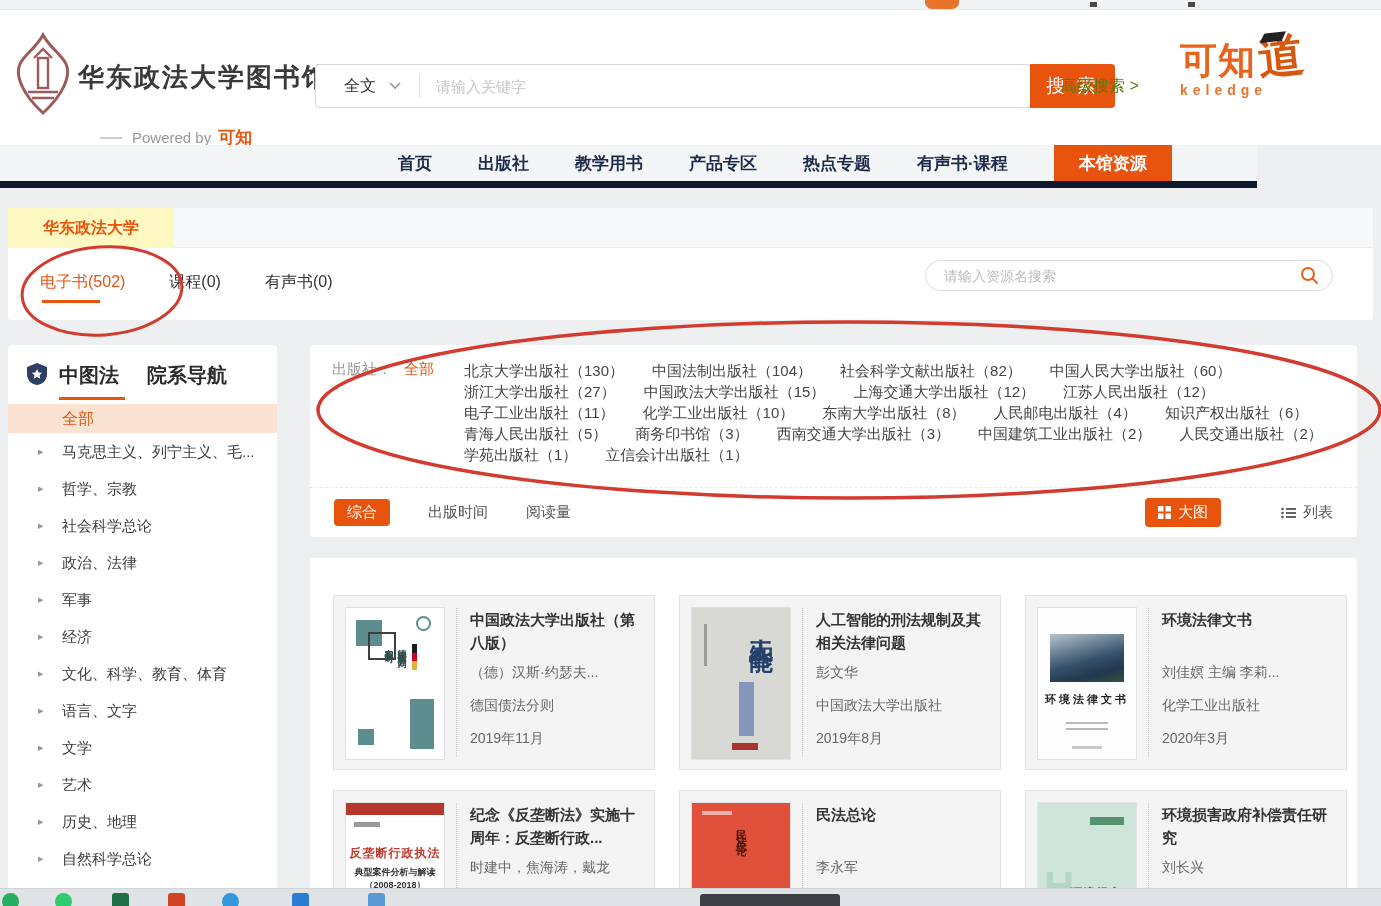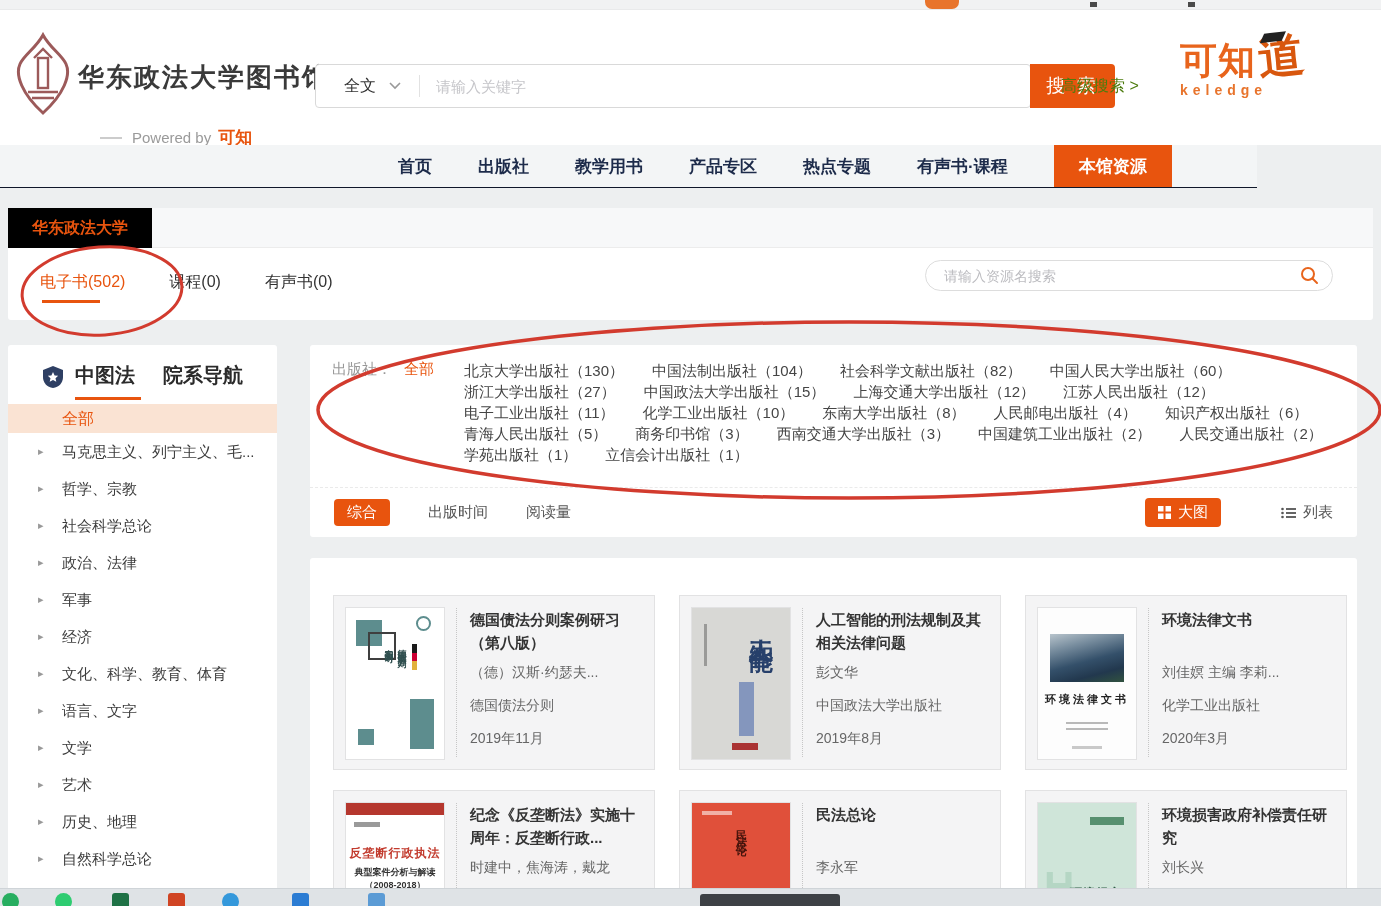--- a/index.html
+++ b/index.html
@@ -28,41 +28,41 @@
   .search-btn{position:absolute;right:-85px;top:-1px;width:85px;height:44px;background:#e8540e;color:#fff;border:none;font-size:19px;letter-spacing:3px;border-radius:0 4px 4px 0;cursor:pointer;}
   .adv{position:absolute;left:1061px;top:66px;font-size:16px;color:#4d7c0f;text-decoration:none;cursor:pointer;}
   .keledge{position:absolute;left:1180px;top:26px;width:150px;}
   .k-row{display:flex;align-items:flex-start;}
   .k-cn{font-size:37px;font-weight:800;color:#e8641c;letter-spacing:1px;}
   .k-dao{font-size:46px;font-weight:800;color:#d8570e;line-height:.9;transform:rotate(-6deg);position:relative;margin-left:2px;}
   .k-dao::before{content:"";position:absolute;left:6px;top:-4px;width:22px;height:9px;background:#222;transform:skewX(-30deg);}
   .k-sub{font-size:14px;font-weight:bold;color:#e8742c;letter-spacing:5px;margin-top:-4px;}
 
   
-  .nav{position:absolute;left:0;top:145px;width:1257px;height:43px;background:#f3f5f6;border-bottom:1px solid #0f172a;display:flex;align-items:stretch;padding-left:398px;}
+  .nav{position:absolute;left:0;top:145px;width:1257px;height:43px;background:#f3f5f6;border-bottom:7px solid #0f172a;display:flex;align-items:stretch;padding-left:398px;}
   .nav-item{display:flex;align-items:center;font-size:17px;font-weight:bold;color:#1d2b4a;margin-right:46px;cursor:pointer;white-space:nowrap;}
   .nav-item.active{background:#e8540e;color:#fff;padding:0 25px;margin-right:0;}
 
   
   .tab-panel{position:absolute;left:8px;top:208px;width:1365px;height:112px;background:#fff;border-radius:3px;}
   .org-strip{height:40px;background:#f7f8f9;border-bottom:1px solid #ececec;}
-  .org-tab{display:inline-block;height:40px;line-height:40px;padding:0 24px;background:#000000;color:#e8540e;font-weight:bold;font-size:16px;cursor:pointer;}
+  .org-tab{display:inline-block;height:40px;line-height:40px;padding:0 35px;background:#fef9c3;color:#e8540e;font-weight:bold;font-size:16px;cursor:pointer;}
   .res-row{position:relative;height:71px;}
   .res-tabs{position:absolute;left:32px;top:0;display:flex;gap:44px;}
   .res-tab{font-size:16px;color:#333;padding-top:24px;padding-bottom:10px;cursor:pointer;position:relative;}
   .res-tab.active{color:#e8540e;}
   .res-tab.active::after{content:"";position:absolute;left:2px;bottom:0;width:58px;height:3px;background:#e8540e;}
   .res-search{position:absolute;left:917px;top:12px;width:408px;height:31px;border:1px solid #ddd;border-radius:16px;display:flex;align-items:center;background:#fff;}
   .res-search input{flex:1;border:none;outline:none;background:transparent;font-size:14px;color:#333;padding-left:18px;}
   .res-search input::placeholder{color:#bcbcc0;}
   .res-search svg{margin-right:13px;cursor:pointer;}
 
   
   .sidebar{position:absolute;left:8px;top:345px;width:269px;height:561px;background:#fff;border-radius:3px;overflow:hidden;}
-  .side-head{display:flex;align-items:flex-end;padding:17px 0 13px 34px;}
+  .side-head{display:flex;align-items:flex-start;padding:17px 0 13px 18px;}
   .side-head .shield{margin-right:11px;}
   .side-tab1{font-size:20px;font-weight:bold;color:#2b2b2b;position:relative;cursor:pointer;}
   .side-tab1::after{content:"";position:absolute;left:0;bottom:-11px;width:66px;height:3px;background:#e8540e;}
   .side-tab2{font-size:20px;font-weight:bold;color:#2b2b2b;margin-left:28px;cursor:pointer;}
   .side-all{height:29px;line-height:29px;background:#fae3d3;color:#e8540e;font-size:16px;padding-left:54px;margin-top:2px;cursor:pointer;}
   .side-item{position:relative;height:37px;line-height:37px;padding-left:54px;font-size:15px;color:#3c3c3c;white-space:nowrap;overflow:hidden;cursor:pointer;}
   .side-item .arr{position:absolute;left:30px;top:0;font-size:11px;color:#999;}
 
   
   .pub-panel{position:absolute;left:310px;top:345px;width:1047px;height:192px;background:#fff;border-radius:3px;}
@@ -290,21 +290,21 @@
             <i class="d1"></i>
             <i class="d2"></i>
             <i class="d3"></i>
             <i class="d4"></i>
             <i class="d5"></i>
             <span class="cv-label">德国债法分则
 案例研习</span>
           </div>
           <span class="divider"></span>
           <div class="info">
-            <div class="bk-title">德国债法分则案例研习（第八版）</div>
+            <div class="bk-title">中国政法大学出版社（第八版）</div>
             <div class="bk-meta bk-author">（德）汉斯·约瑟夫...</div>
             <div class="bk-meta bk-publisher">德国债法分则</div>
             <div class="bk-meta bk-date">2019年11月</div>
           </div>
         </div>
         <div class="card">
           <div class="cover k-ai">
             <i class="d1"></i>
             <i class="d2"></i>
             <i class="d3"></i>

